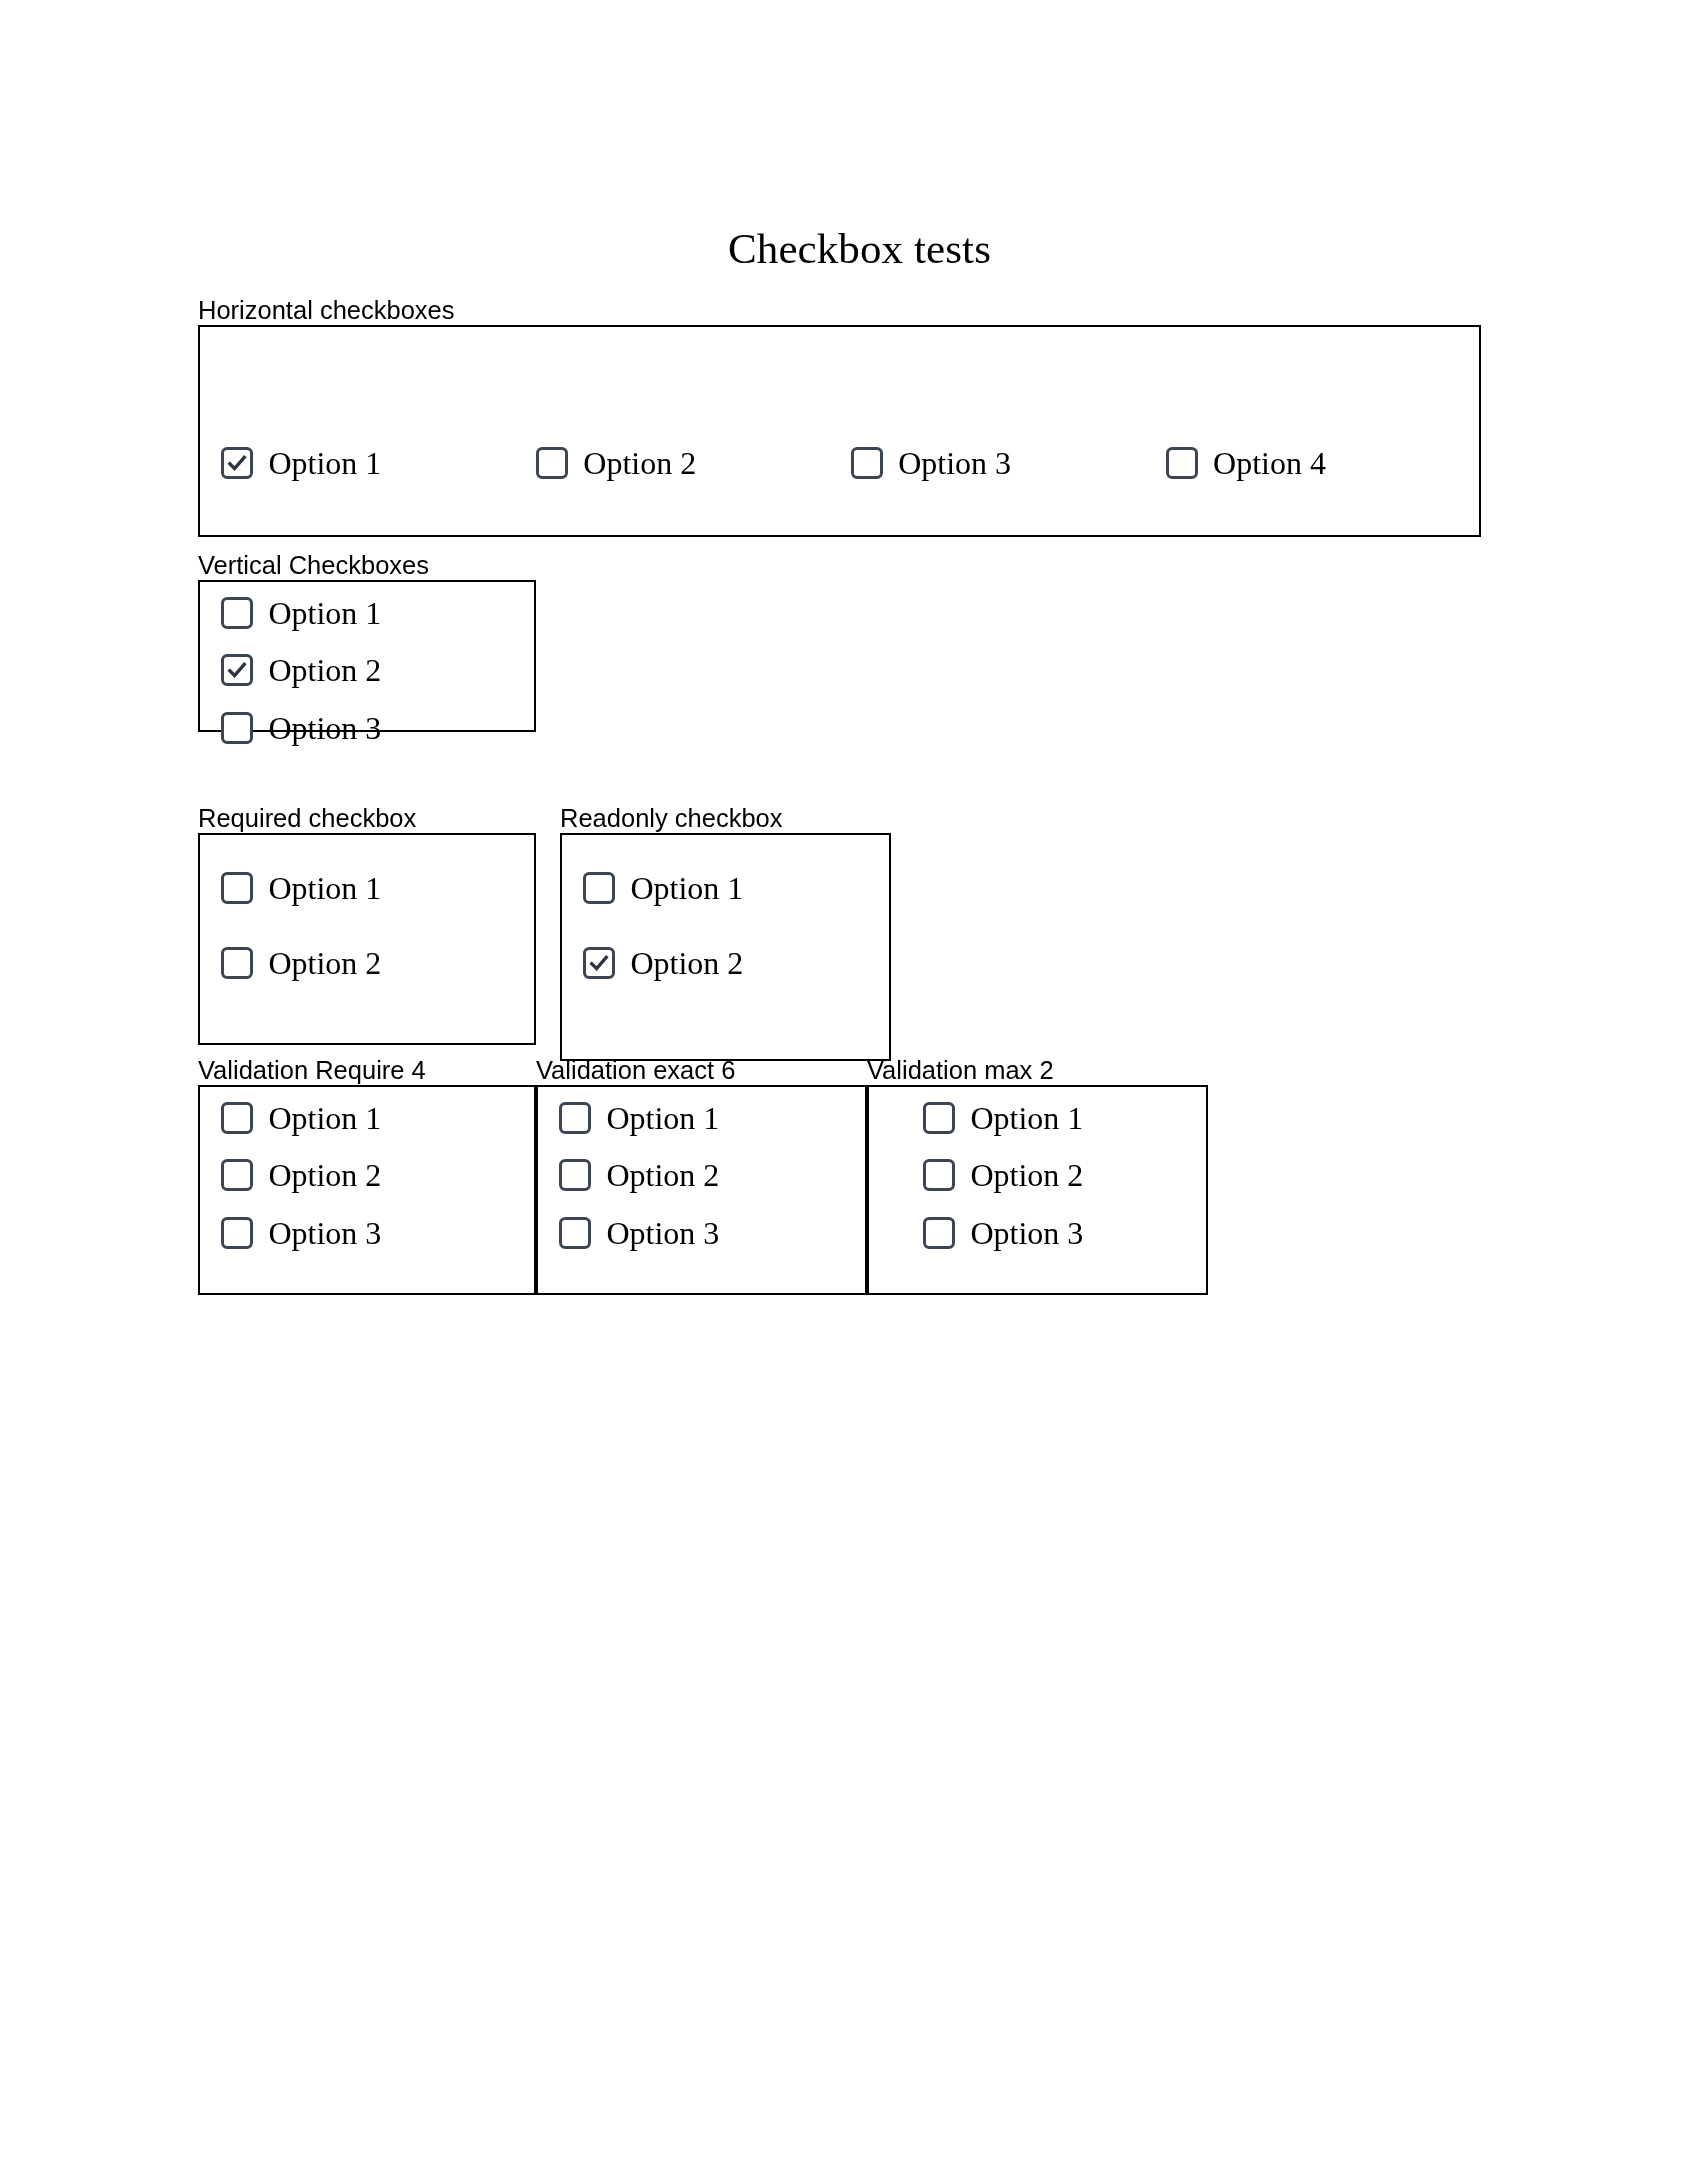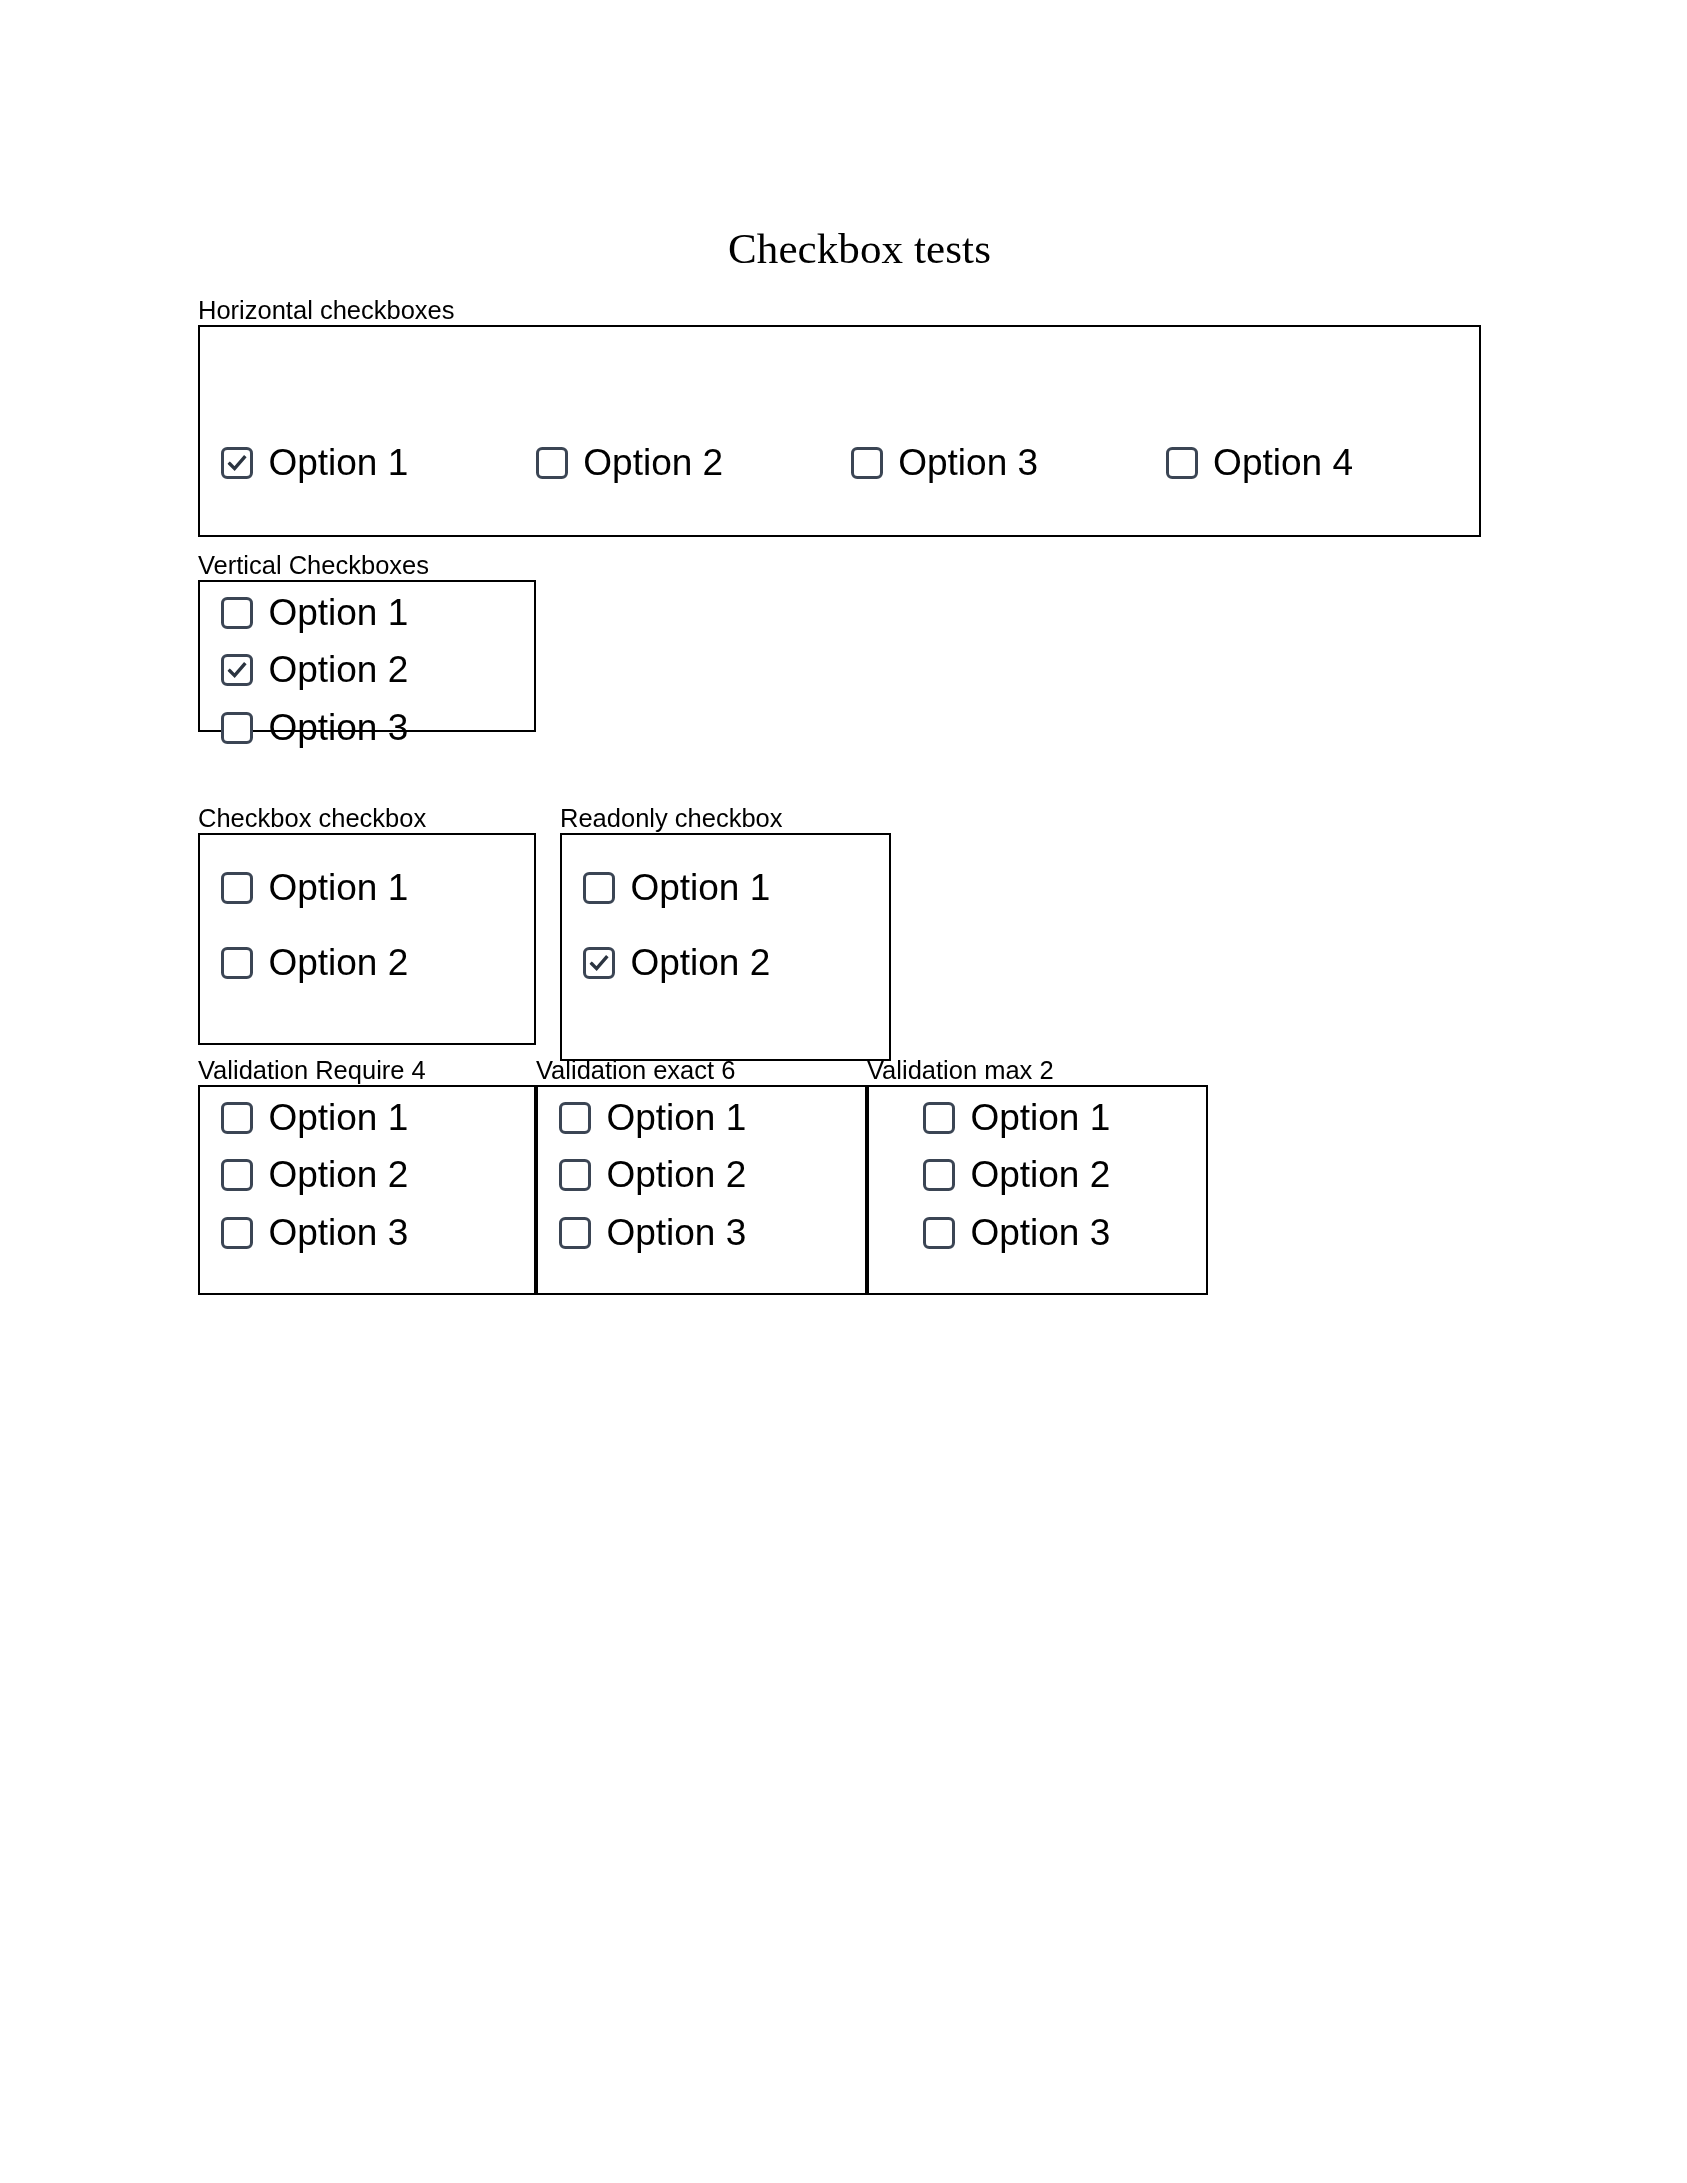--- a/index.html
+++ b/index.html
@@ -89,22 +89,22 @@
     top: 50%;
     width: 19.3px;
     height: 19.3px;
     transform: translate(-50%, -50%);
     display: none;
   }
   .cb-box.checked .cb-check {
     display: block;
   }
   .cb-label {
-    font-family: Liberation Sans, sans-serif;
-    font-size: 37px;
+    font-family: Liberation Serif, serif;
+    font-size: 32px;
     line-height: 32px;
     color: #000000;
     margin-left: 15px;
   }
 
   
   #group-horizontal {
     left: 198px;
     top: 325px;
     width: 1283px;
@@ -258,21 +258,21 @@
       <span class="cb-box">
         
       </span>
       <span class="cb-label">Option 3</span>
     </label>
 
   </div>
 </div>
 
 <div class="group" id="group-required">
-  <div class="group-legend">Checkbox checkbox</div>
+  <div class="group-legend">Required checkbox</div>
   <div class="group-box"></div>
   <div class="group-inner">
 
     <label class="cb-item">
       <span class="cb-box">
         
       </span>
       <span class="cb-label">Option 1</span>
     </label>
 

